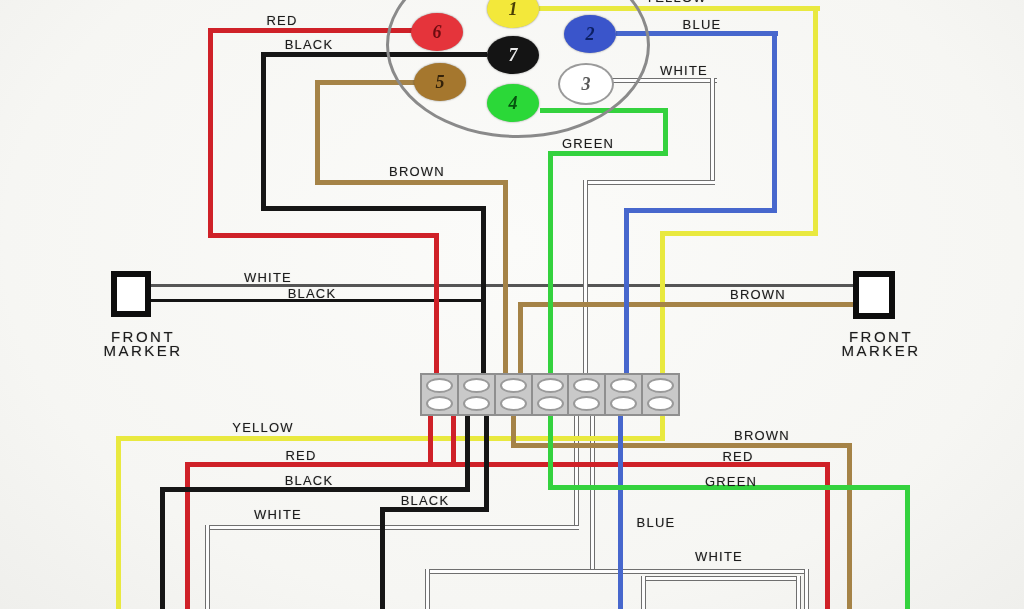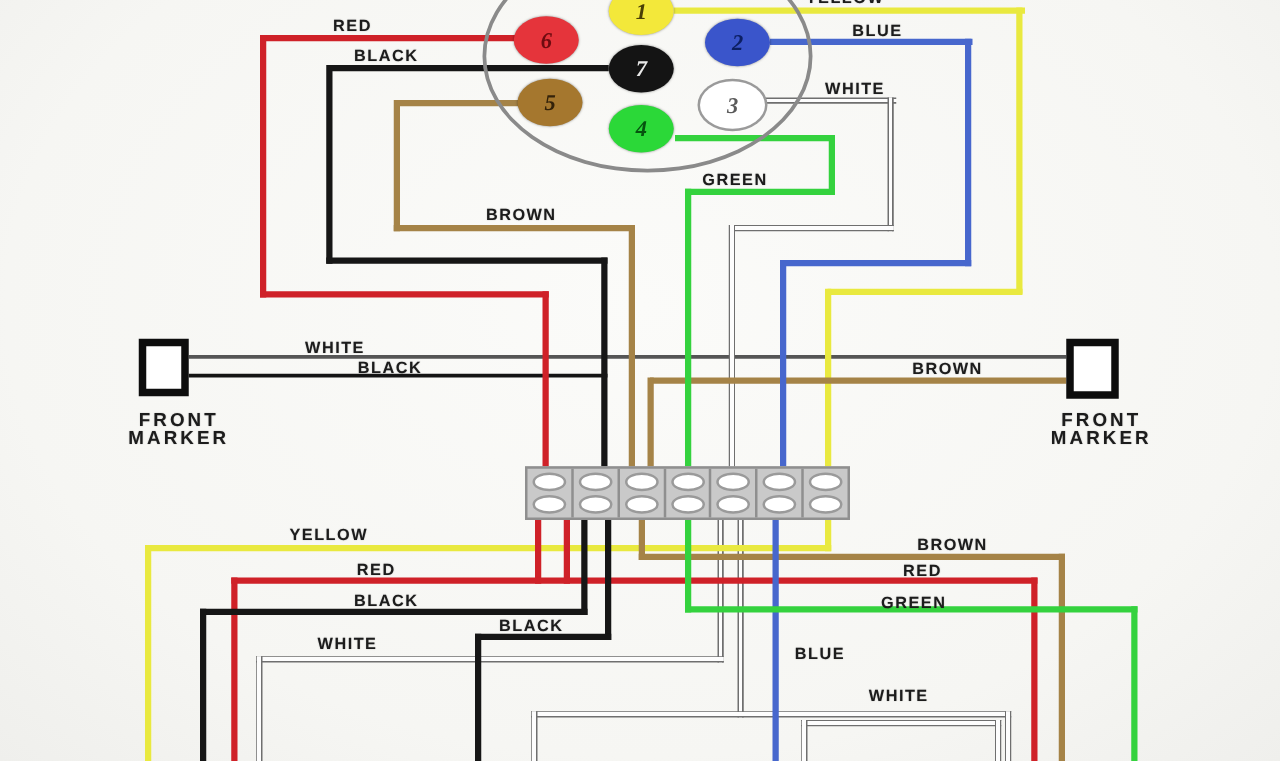--- a/index.html
+++ b/index.html
@@ -17,21 +17,21 @@
   .green{background:#34d23e;}
   .brown{background:#a58347;}
   .blackw{background:#161616;}
   .thin-gray{height:3px;background:#555;}
   .thin-black{height:3px;background:#141414;}
   .ww-h{height:5px;background:linear-gradient(to bottom,#6f6f6f 0 1px,#fdfdfd 1px 4px,#6f6f6f 4px 5px);}
   .ww-v{width:5px;background:linear-gradient(to right,#6f6f6f 0 1px,#fdfdfd 1px 4px,#6f6f6f 4px 5px);}
 
   .lbl{
     position:absolute;transform:translateX(-50%);
-    font-weight:bold;font-size:13px;letter-spacing:1.2px;color:#1c1c1c;
+    font-weight:normal;font-size:13px;letter-spacing:1.2px;color:#1c1c1c;
     white-space:nowrap;text-shadow:0 0 1px rgba(20,20,20,.35);
   }
   .mk-lbl{font-size:15px;letter-spacing:2.5px;}
 
   .marker-box{
     position:absolute;background:#fff;border:6px solid #0d0d0d;box-sizing:border-box;
   }
   .connector{
     position:absolute;left:386px;top:-48px;width:264px;height:186px;
     border:3px solid #8a8a8a;border-radius:50%;box-sizing:border-box;

